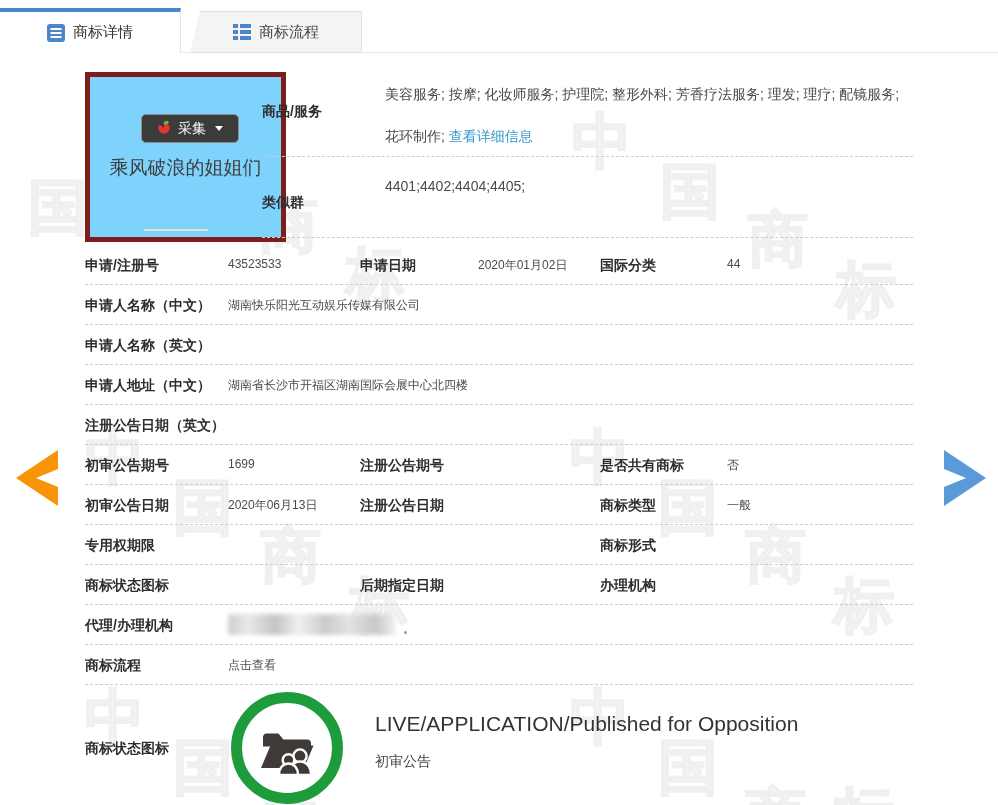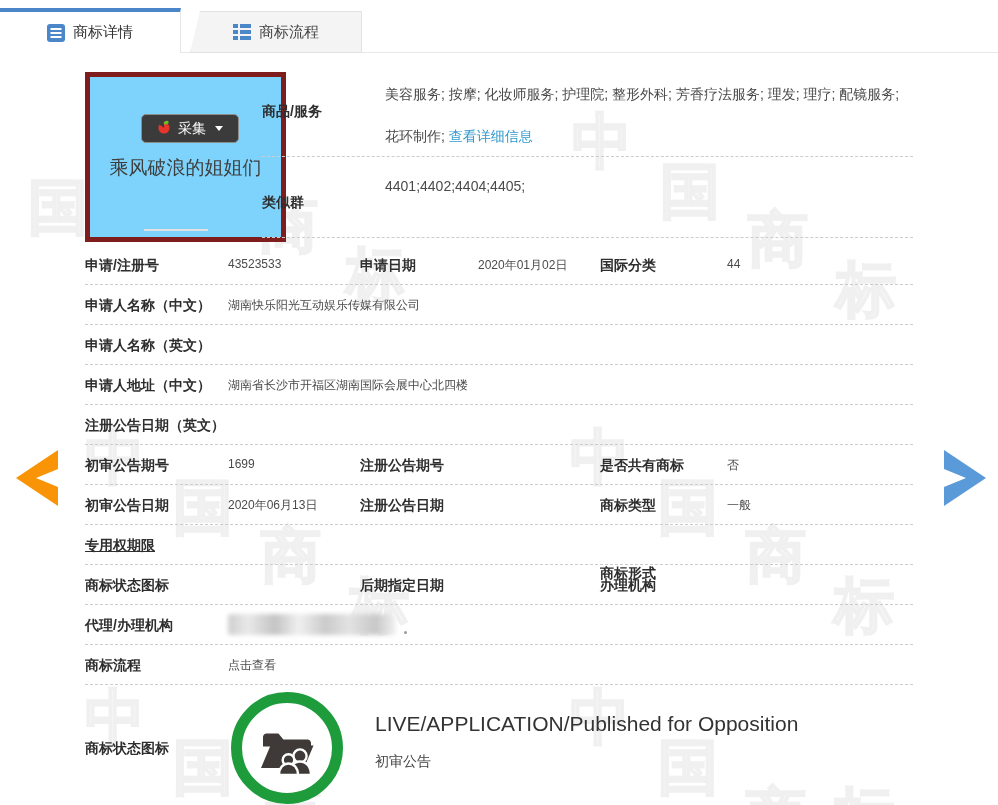--- a/index.html
+++ b/index.html
@@ -184,22 +184,22 @@
         <span class="val" style="left: 642px;">否</span>
       </div>
       <div class="row">
         <span class="lab" style="left: 0px;">初审公告日期</span>
         <span class="val" style="left: 143px;">2020年06月13日</span>
         <span class="lab" style="left: 275px;">注册公告日期</span>
         <span class="lab" style="left: 515px;">商标类型</span>
         <span class="val" style="left: 642px;">一般</span>
       </div>
       <div class="row">
-        <span class="lab" style="left: 0px; text-decoration: underline;">专用权期限</span>
-        <span class="lab" style="left: 515px; margin-top: 28px;">商标形式</span>
+        <span class="lab" style="left: 0px;">专用权期限</span>
+        <span class="lab" style="left: 515px;">商标形式</span>
       </div>
       <div class="row">
         <span class="lab" style="left: 0px;">商标状态图标</span>
         <span class="lab" style="left: 275px;">后期指定日期</span>
         <span class="lab" style="left: 515px;">办理机构</span>
       </div>
       <div class="row">
         <span class="lab" style="left: 0px;">代理/办理机构</span>
         <span class="redacted" style="left: 143px;"></span>
         <span class="redacted-dot" style="left: 319px;"></span>

